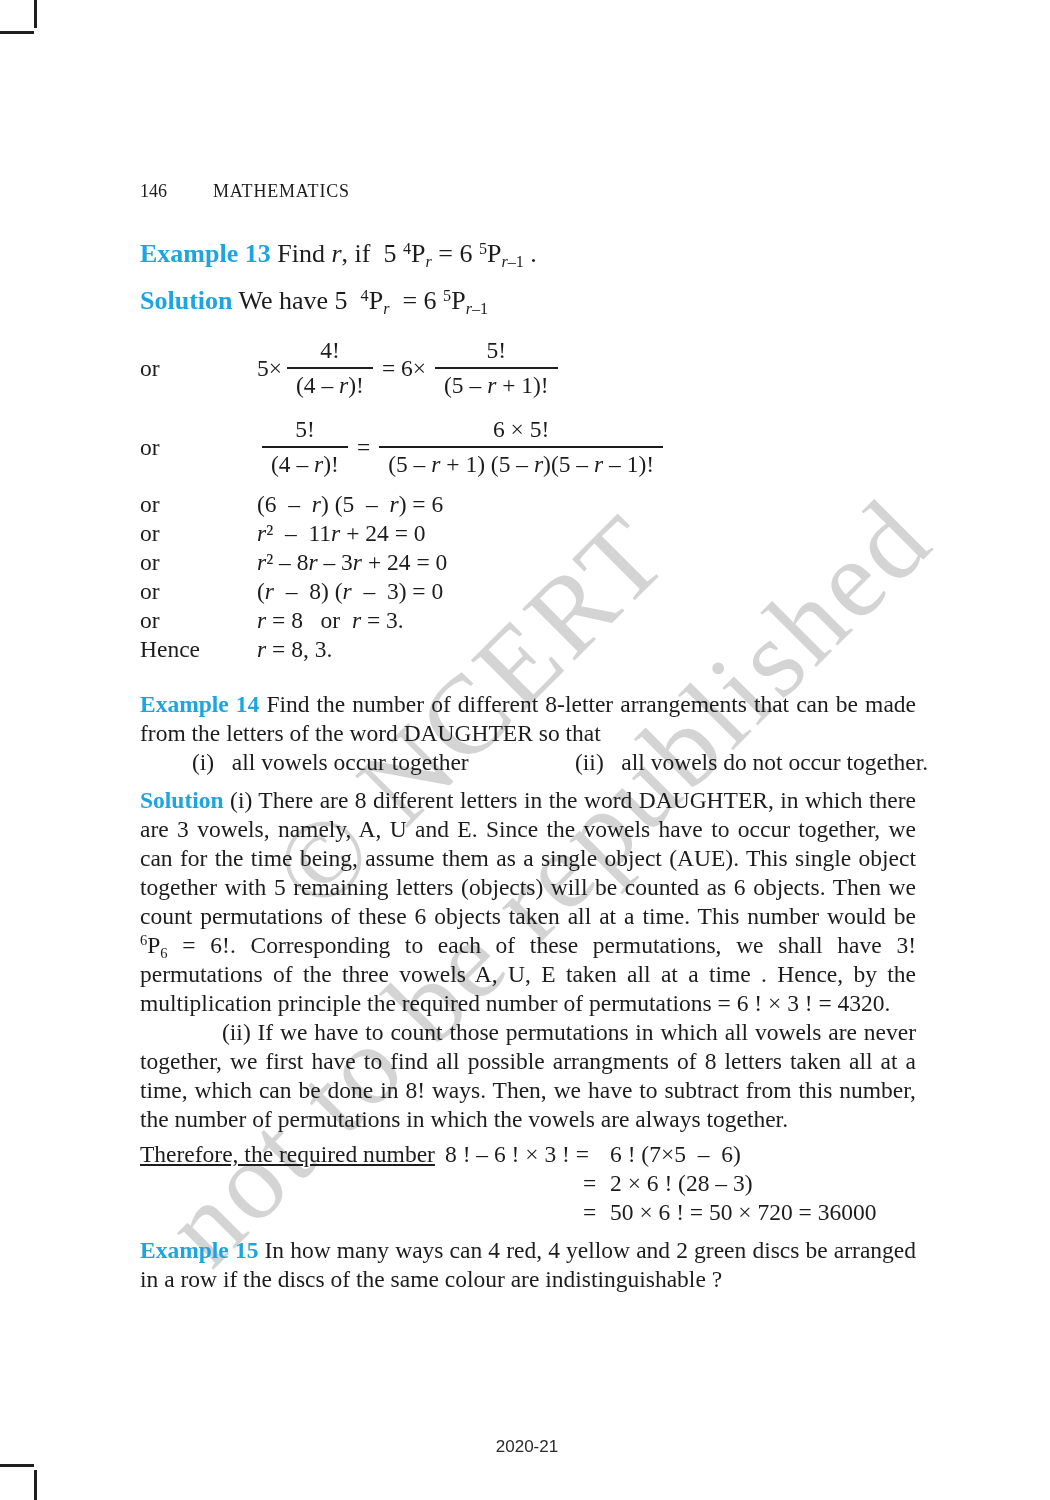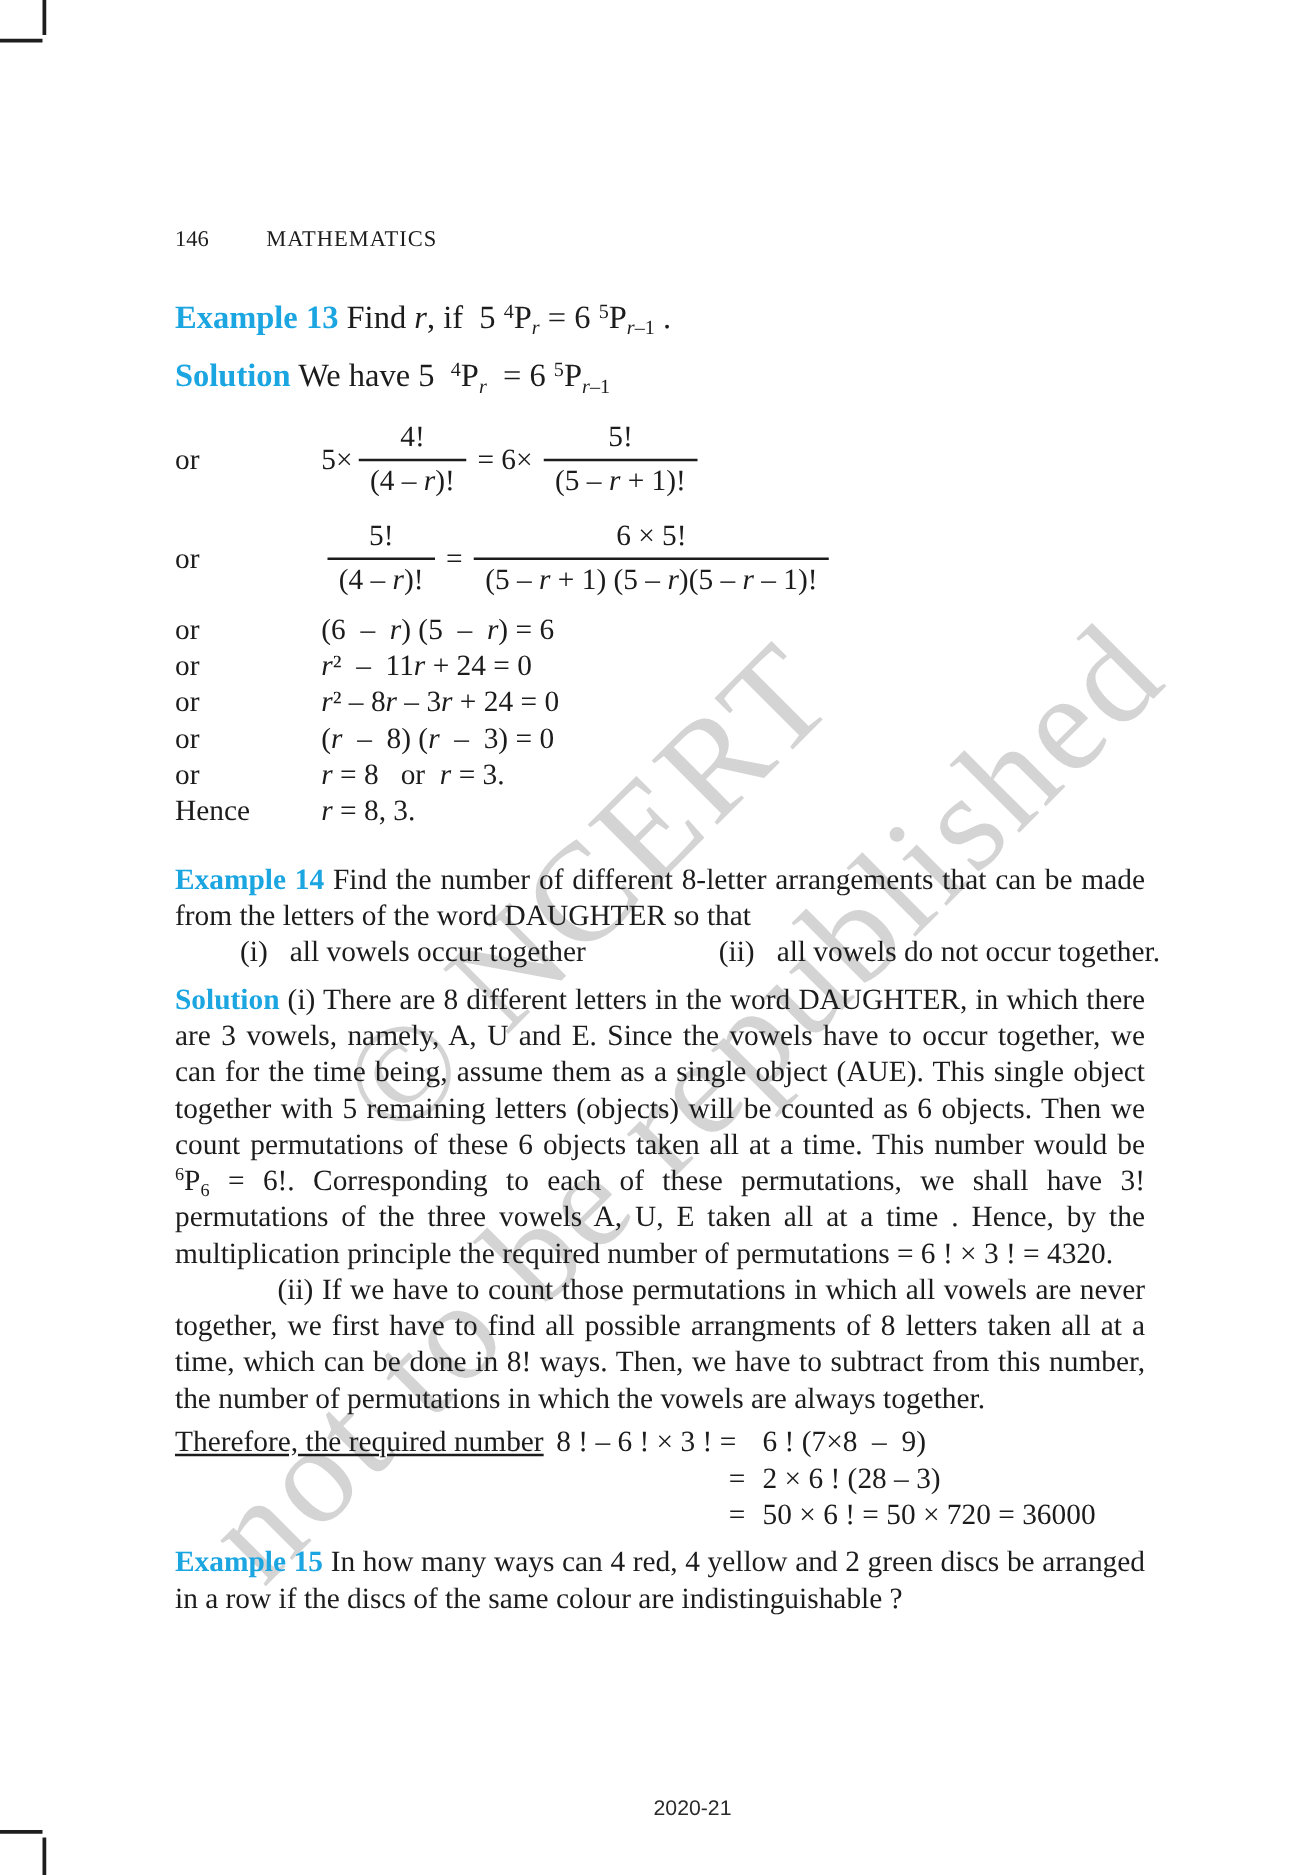--- a/index.html
+++ b/index.html
@@ -66,21 +66,21 @@
   .t-row{position:relative;height:29px;font-size:23.5px;line-height:29px;}
   .t-label{position:absolute;left:0;white-space:pre;text-decoration:underline;}
   .t-expr{position:absolute;white-space:pre;}
   .t-row.first .t-expr{left:305px;}
   .t-row.rest .t-expr{left:443px;}
   .t-val{position:absolute;left:470px;white-space:pre;}
   #ex15-statement{margin-top:9px;}
   #sol15{margin-top:18px;}
   
   .footer{
-    position:absolute;left:554px;top:1437px;transform:translateX(-50%);
+    position:absolute;left:527px;top:1437px;transform:translateX(-50%);
     font-family:"Liberation Sans","DejaVu Sans",sans-serif;
     font-size:17px;color:#2a2a2a;z-index:2;
   }
   i{font-style:italic;}
 </style>
 </head>
 <body>
 
 <div class="wm" id="wm1">© NCERT</div>
 <div class="wm" id="wm2">not to be republished</div>
@@ -159,21 +159,21 @@
     <span id="ex14-item-i">(i)   all vowels occur together</span>
     <span id="ex14-item-ii">(ii)   all vowels do not occur together.</span>
   </div>
   <p class="para" id="sol14-i"><span class="blue">Solution</span><span> (i)   There are 8 different letters in the word DAUGHTER, in which there are 3 vowels, namely, A, U and E. Since the vowels have to occur together, we can for the time being, assume them as a single object (AUE). This single object together with 5 remaining letters (objects) will be counted as 6 objects. Then we count permutations of these 6 objects taken all at a time. This number would be </span><sup>6</sup><span>P</span><sub>6</sub><span> = 6!. Corresponding to each of these permutations, we shall have 3! permutations of the three vowels A, U, E taken all at a time . Hence, by the multiplication principle the required number of permutations = 6 ! × 3 ! = 4320.</span></p>
   <p class="para" id="sol14-ii"><span>(ii)   If we have to count those permutations in which all vowels are never together, we first have to find all possible arrangments of 8 letters taken all  at a time, which can be done in 8! ways. Then, we have to subtract from this number, the number of permutations in which the vowels are always together.</span></p>
 
   <div id="therefore">
     <div class="t-row first">
       <span class="t-label">Therefore, the required number</span>
       <span class="t-expr">8 ! – 6 ! × 3 ! =</span>
-      <span class="t-val">6 ! (7×8  –  9)</span>
+      <span class="t-val">6 ! (7×5  –  6)</span>
     </div>
     <div class="t-row rest">
       <span class="t-expr">=</span>
       <span class="t-val">2 × 6 ! (28 – 3)</span>
     </div>
     <div class="t-row rest">
       <span class="t-expr">=</span>
       <span class="t-val">50 × 6 ! = 50 × 720 = 36000</span>
     </div>
   </div>

